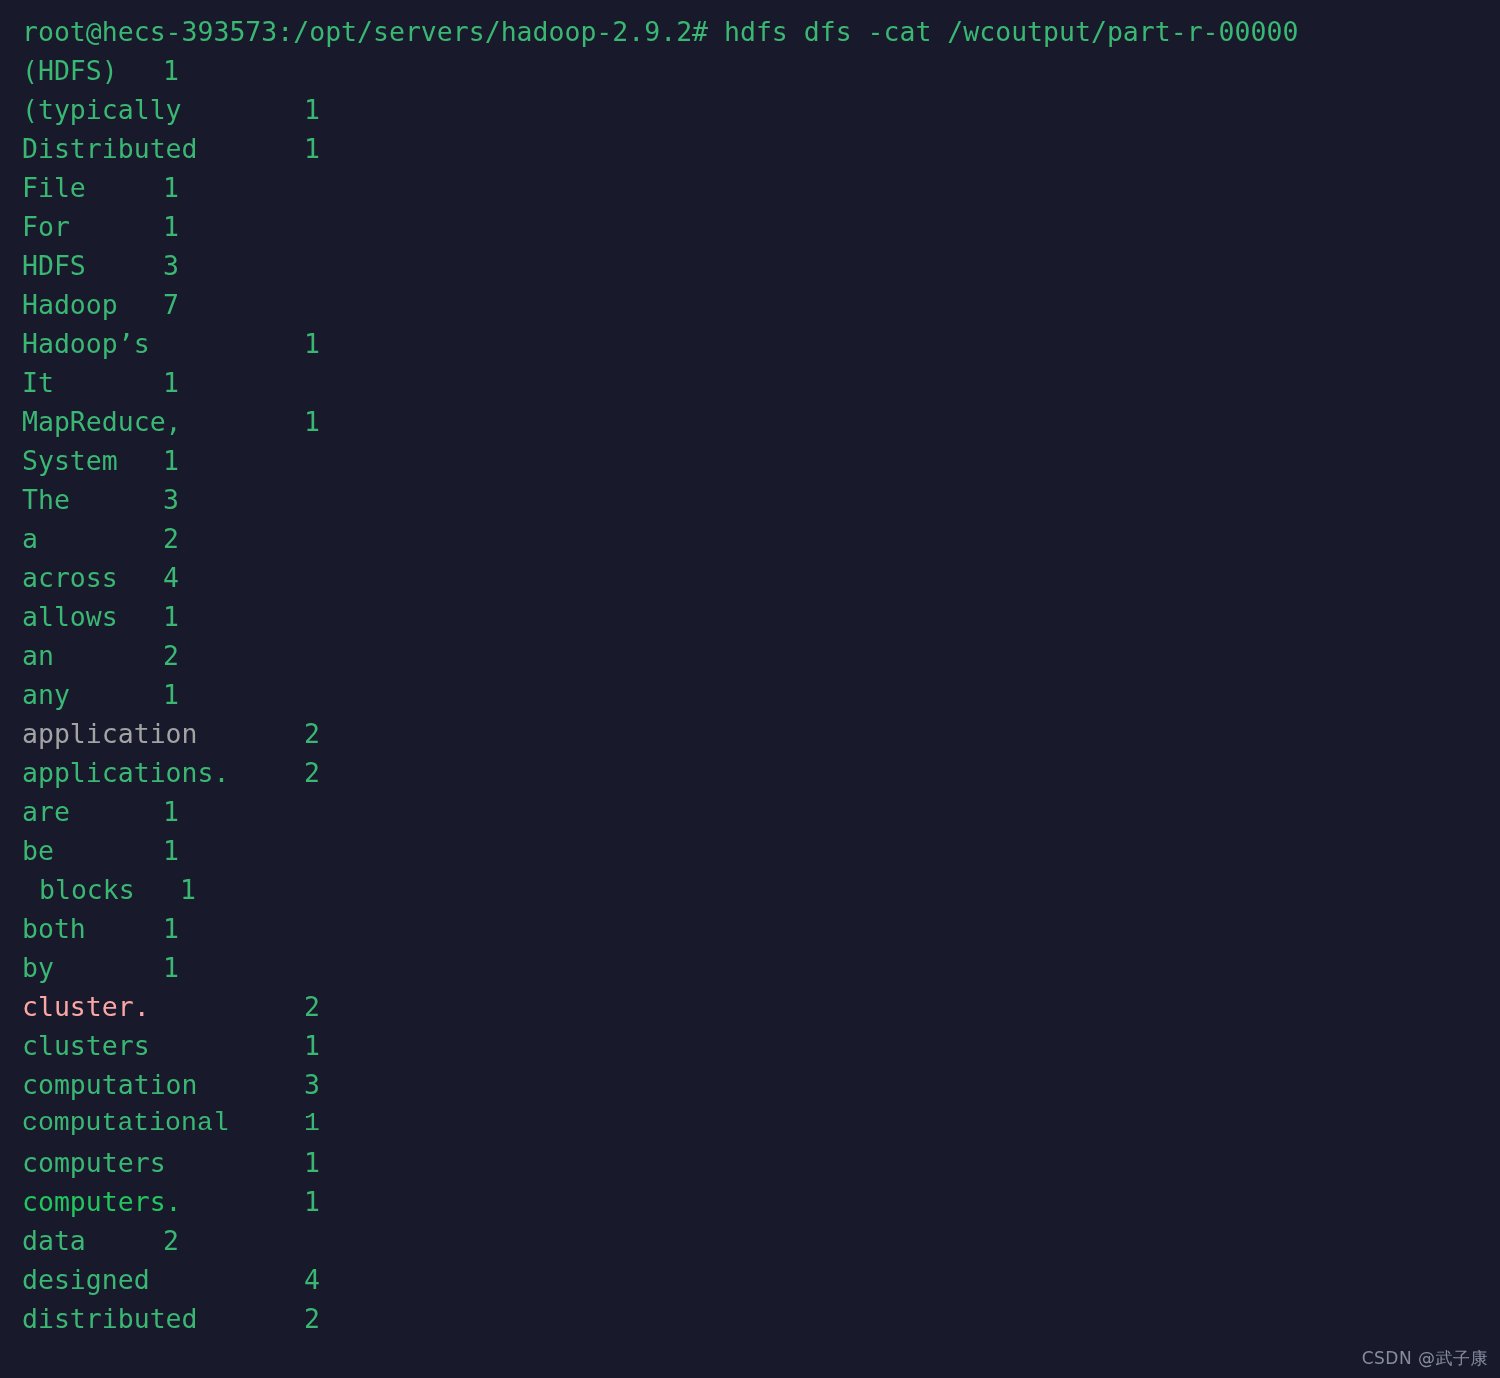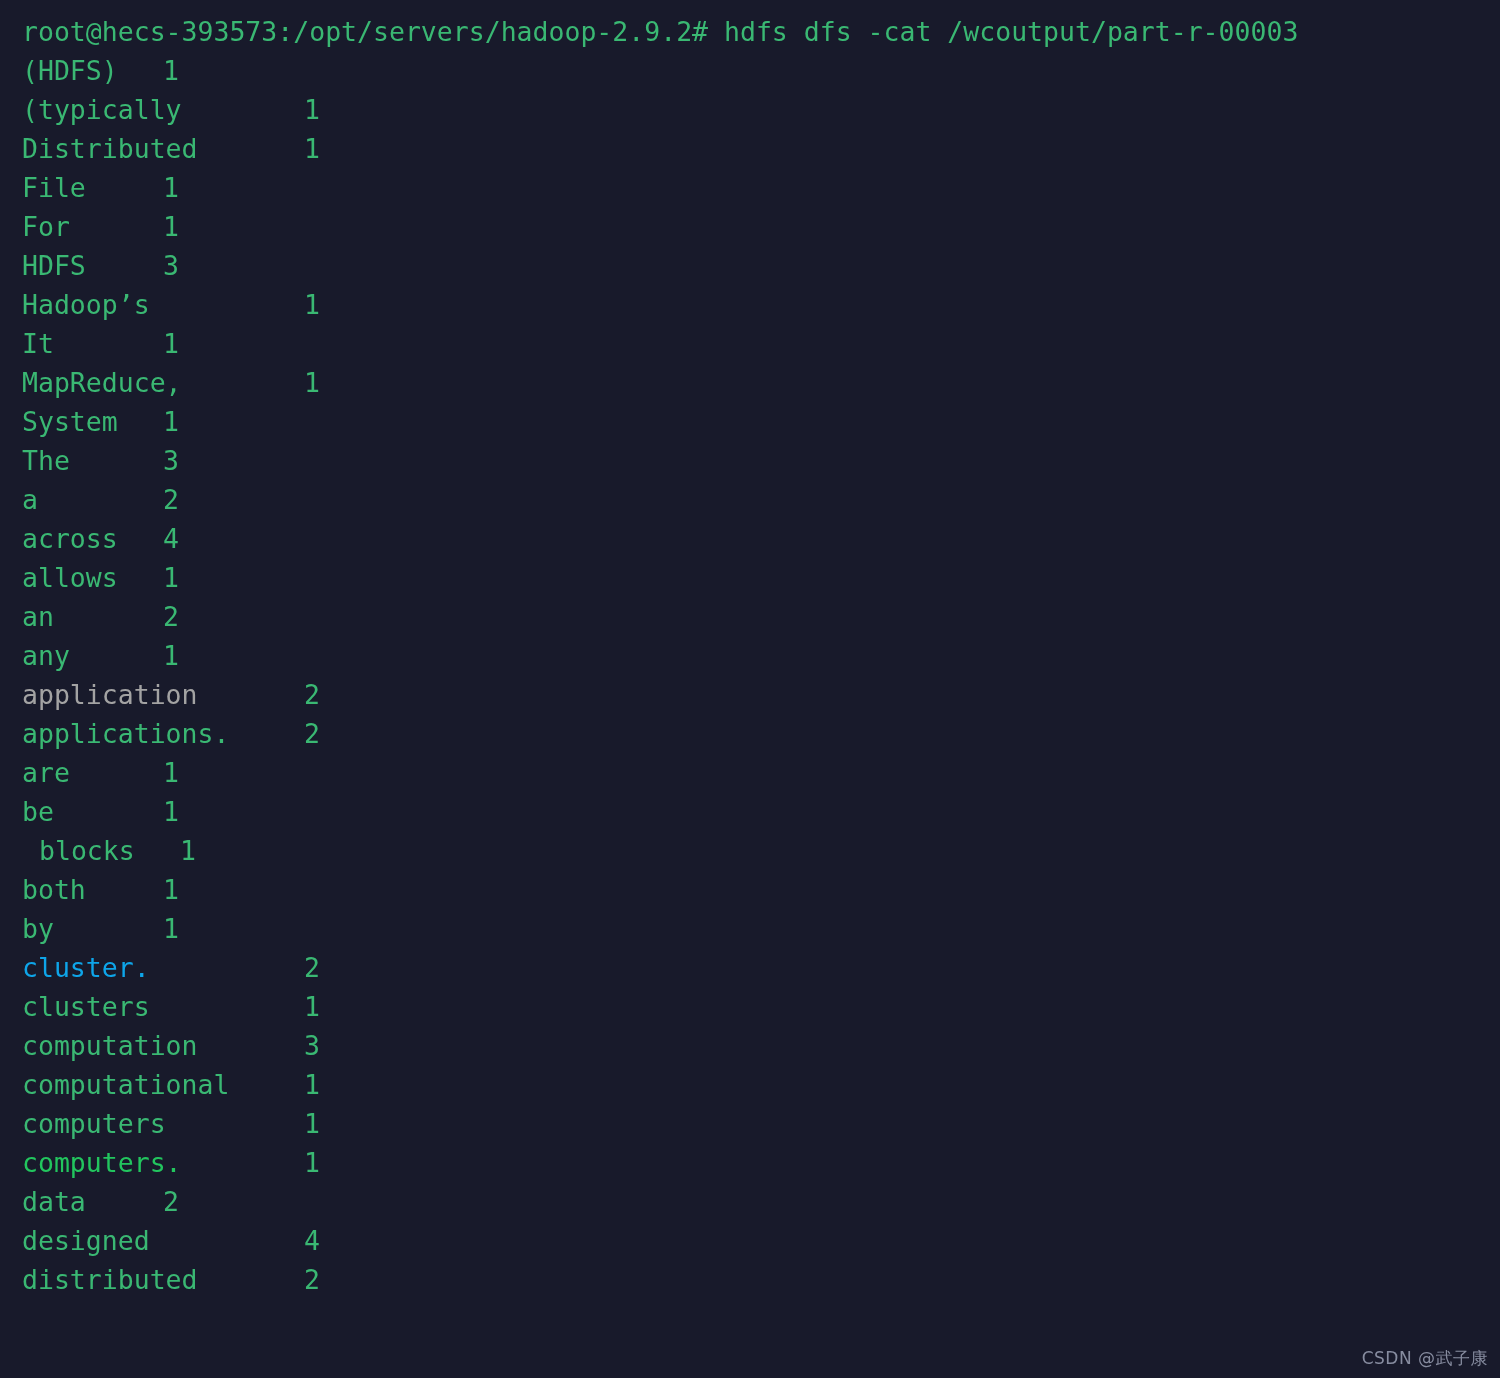--- a/index.html
+++ b/index.html
@@ -72,50 +72,51 @@
     opacity: 0.85;
     white-space: nowrap;
     letter-spacing: 0.5px;
   }
 </style>
 </head>
 <body>
 
 <div id="terminal" style="background: rgb(24, 26, 43);">
 
-  <div class="term-line prompt-line" style="color: rgb(58, 184, 115);">root@hecs-393573:/opt/servers/hadoop-2.9.2# hdfs dfs -cat /wcoutput/part-r-00003</div>
+  <div class="term-line prompt-line" style="color: rgb(58, 184, 115);">root@hecs-393573:/opt/servers/hadoop-2.9.2# hdfs dfs -cat /wcoutput/part-r-00000</div>
 
   <div id="output-area">
       <div class="term-line wc-row" style="color: rgb(58, 184, 115);"><span class="wc-word" style="color: rgb(58, 184, 115);">(HDFS)</span><span class="wc-count col-8" style="color: rgb(58, 184, 115);">1</span></div>
       <div class="term-line wc-row" style="color: rgb(58, 184, 115);"><span class="wc-word" style="color: rgb(58, 184, 115);">(typically</span><span class="wc-count col-16" style="color: rgb(58, 184, 115);">1</span></div>
       <div class="term-line wc-row" style="color: rgb(58, 184, 115);"><span class="wc-word" style="color: rgb(58, 184, 115);">Distributed</span><span class="wc-count col-16" style="color: rgb(58, 184, 115);">1</span></div>
       <div class="term-line wc-row" style="color: rgb(58, 184, 115);"><span class="wc-word" style="color: rgb(58, 184, 115);">File</span><span class="wc-count col-8" style="color: rgb(58, 184, 115);">1</span></div>
       <div class="term-line wc-row" style="color: rgb(58, 184, 115);"><span class="wc-word" style="color: rgb(58, 184, 115);">For</span><span class="wc-count col-8" style="color: rgb(58, 184, 115);">1</span></div>
       <div class="term-line wc-row" style="color: rgb(58, 184, 115);"><span class="wc-word" style="color: rgb(58, 184, 115);">HDFS</span><span class="wc-count col-8" style="color: rgb(58, 184, 115);">3</span></div>
+      <div class="term-line wc-row" style="color: rgb(58, 184, 115);"><span class="wc-word" style="color: rgb(58, 184, 115);">Hadoop</span><span class="wc-count col-8" style="color: rgb(58, 184, 115);">7</span></div>
       <div class="term-line wc-row" style="color: rgb(58, 184, 115);"><span class="wc-word" style="color: rgb(58, 184, 115);">Hadoop’s</span><span class="wc-count col-16" style="color: rgb(58, 184, 115);">1</span></div>
       <div class="term-line wc-row" style="color: rgb(58, 184, 115);"><span class="wc-word" style="color: rgb(58, 184, 115);">It</span><span class="wc-count col-8" style="color: rgb(58, 184, 115);">1</span></div>
       <div class="term-line wc-row" style="color: rgb(58, 184, 115);"><span class="wc-word" style="color: rgb(58, 184, 115);">MapReduce,</span><span class="wc-count col-16" style="color: rgb(58, 184, 115);">1</span></div>
       <div class="term-line wc-row" style="color: rgb(58, 184, 115);"><span class="wc-word" style="color: rgb(58, 184, 115);">System</span><span class="wc-count col-8" style="color: rgb(58, 184, 115);">1</span></div>
       <div class="term-line wc-row" style="color: rgb(58, 184, 115);"><span class="wc-word" style="color: rgb(58, 184, 115);">The</span><span class="wc-count col-8" style="color: rgb(58, 184, 115);">3</span></div>
       <div class="term-line wc-row" style="color: rgb(58, 184, 115);"><span class="wc-word" style="color: rgb(58, 184, 115);">a</span><span class="wc-count col-8" style="color: rgb(58, 184, 115);">2</span></div>
       <div class="term-line wc-row" style="color: rgb(58, 184, 115);"><span class="wc-word" style="color: rgb(58, 184, 115);">across</span><span class="wc-count col-8" style="color: rgb(58, 184, 115);">4</span></div>
       <div class="term-line wc-row" style="color: rgb(58, 184, 115);"><span class="wc-word" style="color: rgb(58, 184, 115);">allows</span><span class="wc-count col-8" style="color: rgb(58, 184, 115);">1</span></div>
       <div class="term-line wc-row" style="color: rgb(58, 184, 115);"><span class="wc-word" style="color: rgb(58, 184, 115);">an</span><span class="wc-count col-8" style="color: rgb(58, 184, 115);">2</span></div>
       <div class="term-line wc-row" style="color: rgb(58, 184, 115);"><span class="wc-word" style="color: rgb(58, 184, 115);">any</span><span class="wc-count col-8" style="color: rgb(58, 184, 115);">1</span></div>
       <div class="term-line wc-row" style="color: rgb(58, 184, 115);"><span class="wc-word" style="color: #a3a3a3;">application</span><span class="wc-count col-16" style="color: rgb(58, 184, 115);">2</span></div>
       <div class="term-line wc-row" style="color: rgb(58, 184, 115);"><span class="wc-word" style="color: rgb(58, 184, 115);">applications.</span><span class="wc-count col-16" style="color: rgb(58, 184, 115);">2</span></div>
       <div class="term-line wc-row" style="color: rgb(58, 184, 115);"><span class="wc-word" style="color: rgb(58, 184, 115);">are</span><span class="wc-count col-8" style="color: rgb(58, 184, 115);">1</span></div>
       <div class="term-line wc-row" style="color: rgb(58, 184, 115);"><span class="wc-word" style="color: rgb(58, 184, 115);">be</span><span class="wc-count col-8" style="color: rgb(58, 184, 115);">1</span></div>
       <div class="term-line wc-row" style="color: rgb(58, 184, 115); margin-left: 17px;"><span class="wc-word" style="color: rgb(58, 184, 115);">blocks</span><span class="wc-count col-8" style="color: rgb(58, 184, 115);">1</span></div>
       <div class="term-line wc-row" style="color: rgb(58, 184, 115);"><span class="wc-word" style="color: rgb(58, 184, 115);">both</span><span class="wc-count col-8" style="color: rgb(58, 184, 115);">1</span></div>
       <div class="term-line wc-row" style="color: rgb(58, 184, 115);"><span class="wc-word" style="color: rgb(58, 184, 115); text-align: right;">by</span><span class="wc-count col-8" style="color: rgb(58, 184, 115);">1</span></div>
-      <div class="term-line wc-row" style="color: rgb(58, 184, 115);"><span class="wc-word" style="color: #0ea5e9;">cluster.</span><span class="wc-count col-16" style="color: rgb(58, 184, 115);">2</span></div>
+      <div class="term-line wc-row" style="color: rgb(58, 184, 115);"><span class="wc-word" style="color: #fca5a5;">cluster.</span><span class="wc-count col-16" style="color: rgb(58, 184, 115);">2</span></div>
       <div class="term-line wc-row" style="color: rgb(58, 184, 115);"><span class="wc-word" style="color: rgb(58, 184, 115);">clusters</span><span class="wc-count col-16" style="color: rgb(58, 184, 115);">1</span></div>
       <div class="term-line wc-row" style="color: rgb(58, 184, 115);"><span class="wc-word" style="color: rgb(58, 184, 115);">computation</span><span class="wc-count col-16" style="color: rgb(58, 184, 115);">3</span></div>
-      <div class="term-line wc-row" style="color: rgb(58, 184, 115);"><span class="wc-word" style="color: rgb(58, 184, 115);">computational</span><span class="wc-count col-16" style="color: rgb(58, 184, 115);">1</span></div>
+      <div class="term-line wc-row" style="color: rgb(58, 184, 115); font-family: Liberation Mono, monospace;"><span class="wc-word" style="color: rgb(58, 184, 115);">computational</span><span class="wc-count col-16" style="color: rgb(58, 184, 115);">1</span></div>
       <div class="term-line wc-row" style="color: rgb(58, 184, 115);"><span class="wc-word" style="color: rgb(58, 184, 115);">computers</span><span class="wc-count col-16" style="color: rgb(58, 184, 115);">1</span></div>
       <div class="term-line wc-row" style="color: rgb(58, 184, 115);"><span class="wc-word" style="color: #22c55e; text-align: center;">computers.</span><span class="wc-count col-16" style="color: rgb(58, 184, 115);">1</span></div>
       <div class="term-line wc-row" style="color: rgb(58, 184, 115);"><span class="wc-word" style="color: rgb(58, 184, 115);">data</span><span class="wc-count col-8" style="color: rgb(58, 184, 115);">2</span></div>
       <div class="term-line wc-row" style="color: rgb(58, 184, 115);"><span class="wc-word" style="color: rgb(58, 184, 115);">designed</span><span class="wc-count col-16" style="color: rgb(58, 184, 115);">4</span></div>
       <div class="term-line wc-row" style="color: rgb(58, 184, 115);"><span class="wc-word" style="color: rgb(58, 184, 115);">distributed</span><span class="wc-count col-16" style="color: rgb(58, 184, 115);">2</span></div>
     </div>
 
   <div id="watermark">CSDN @武子康</div>
 
 </div>

